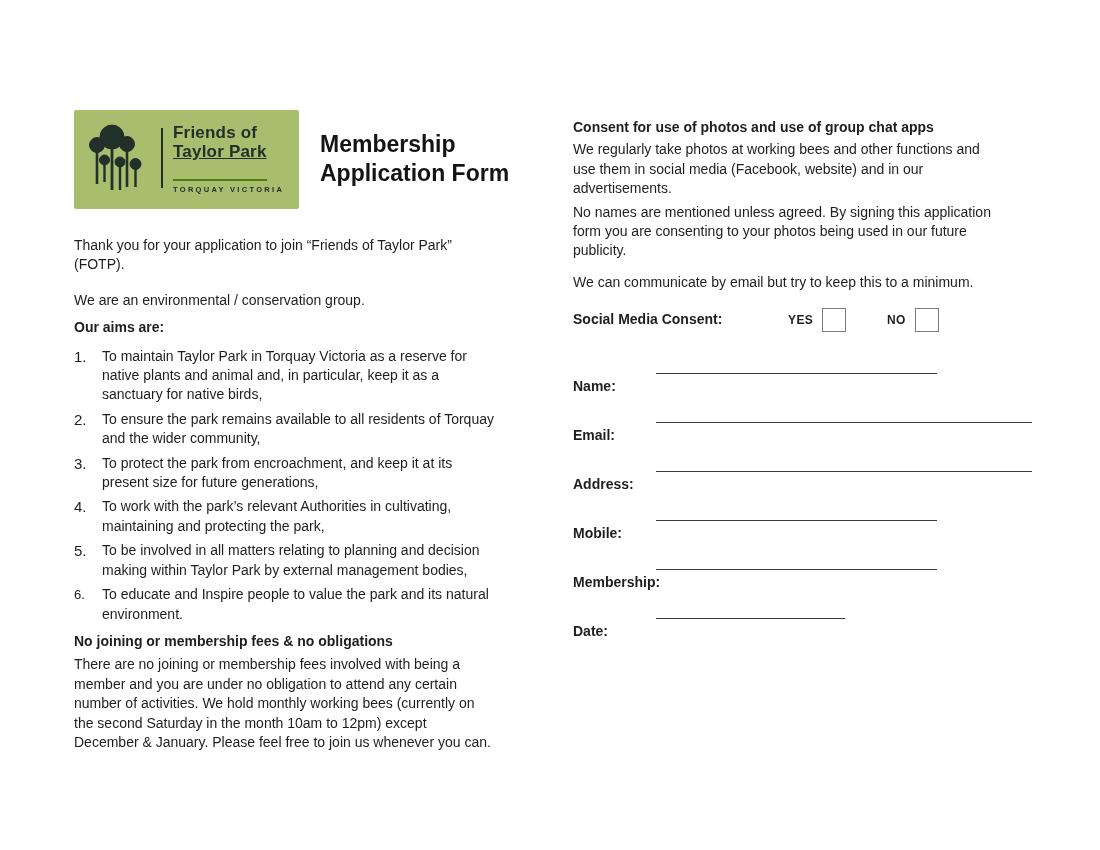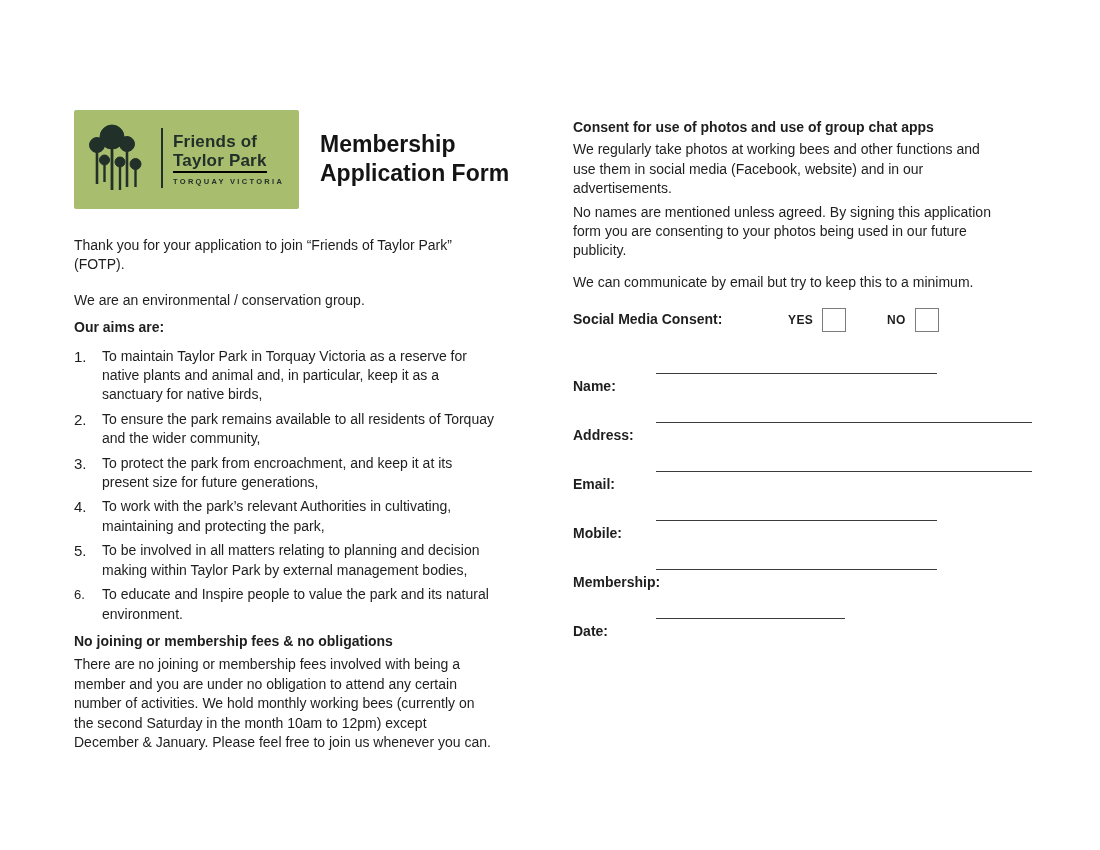--- a/index.html
+++ b/index.html
@@ -13,21 +13,21 @@
   .logo {
     position:absolute; left:74px; top:110px; width:225px; height:99px;
     background:#a9bd6f; border-radius:2px;
     display:flex; align-items:center; padding-left:13px;
   }
   .logo svg { display:block; flex:0 0 auto; }
   .logo-divider { width:2px; height:60px; background:#22302a; margin:0 10px 4px 8px; }
   .logo-text { color:#22302a; padding-bottom:2px; }
   .logo-name1 { font-size:17px; font-weight:bold; line-height:19px; letter-spacing:.2px; }
   .logo-name2 { font-size:17px; font-weight:bold; line-height:19px; letter-spacing:.2px;
-                display:inline-block; border-bottom:2px solid #000000; padding-bottom:1px; }
+                display:inline-block; border-bottom:2px solid #4d7c0f; padding-bottom:18px;text-decoration:underline; }
   .logo-tagline { font-size:7.5px; font-weight:bold; letter-spacing:2.3px; margin-top:4px; }
   .page-title {
     position:absolute; left:320px; top:130px;
     font-size:23px; font-weight:bold; line-height:29px; color:#141414;
     white-space:pre-line;
   }
   
   .col-left  { position:absolute; left:74px;  top:236px; width:490px; }
   .col-right { position:absolute; left:573px; top:118px; width:505px; }
   .body-text { font-size:14px; line-height:19.4px; white-space:pre-line; }
@@ -164,25 +164,25 @@
       <span class="checkbox no-box"></span>
     </div>
 
 
     <div class="fields">
       <div class="field-row">
         <span class="field-label">Name:</span>
         <span class="field-line w-md"></span>
       </div>
       <div class="field-row">
-        <span class="field-label">Address:</span>
+        <span class="field-label">Email:</span>
         <span class="field-line w-lg"></span>
       </div>
       <div class="field-row">
-        <span class="field-label">Email:</span>
+        <span class="field-label">Address:</span>
         <span class="field-line w-lg"></span>
       </div>
       <div class="field-row">
         <span class="field-label">Mobile:</span>
         <span class="field-line w-md"></span>
       </div>
       <div class="field-row">
         <span class="field-label">Membership:</span>
         <span class="field-line w-md"></span>
       </div>

